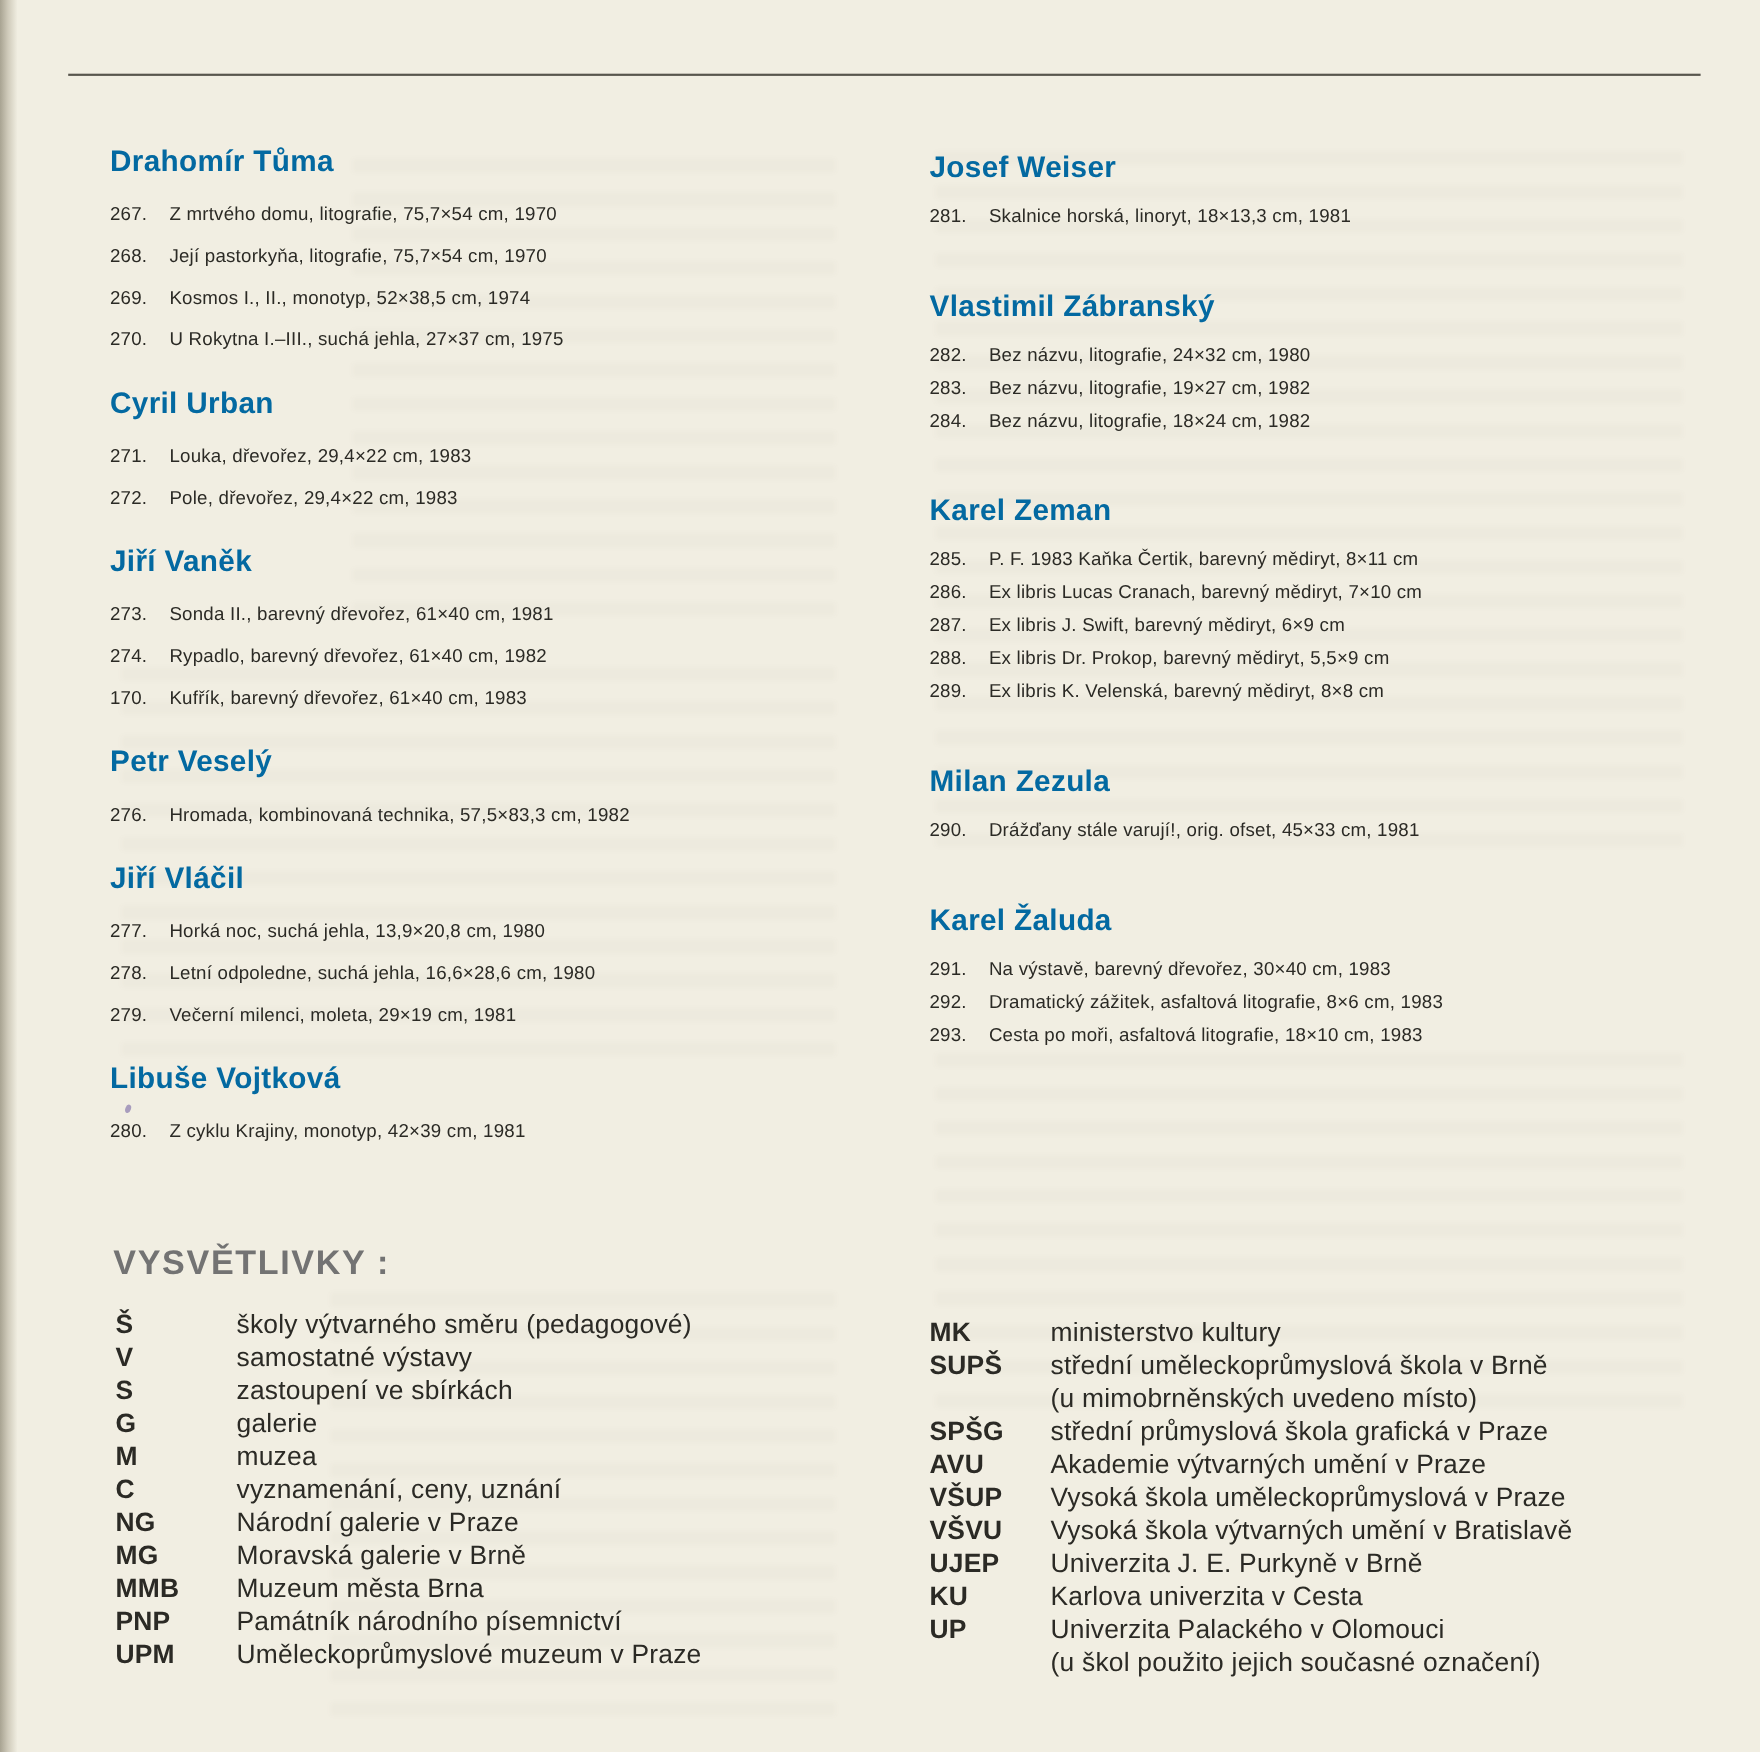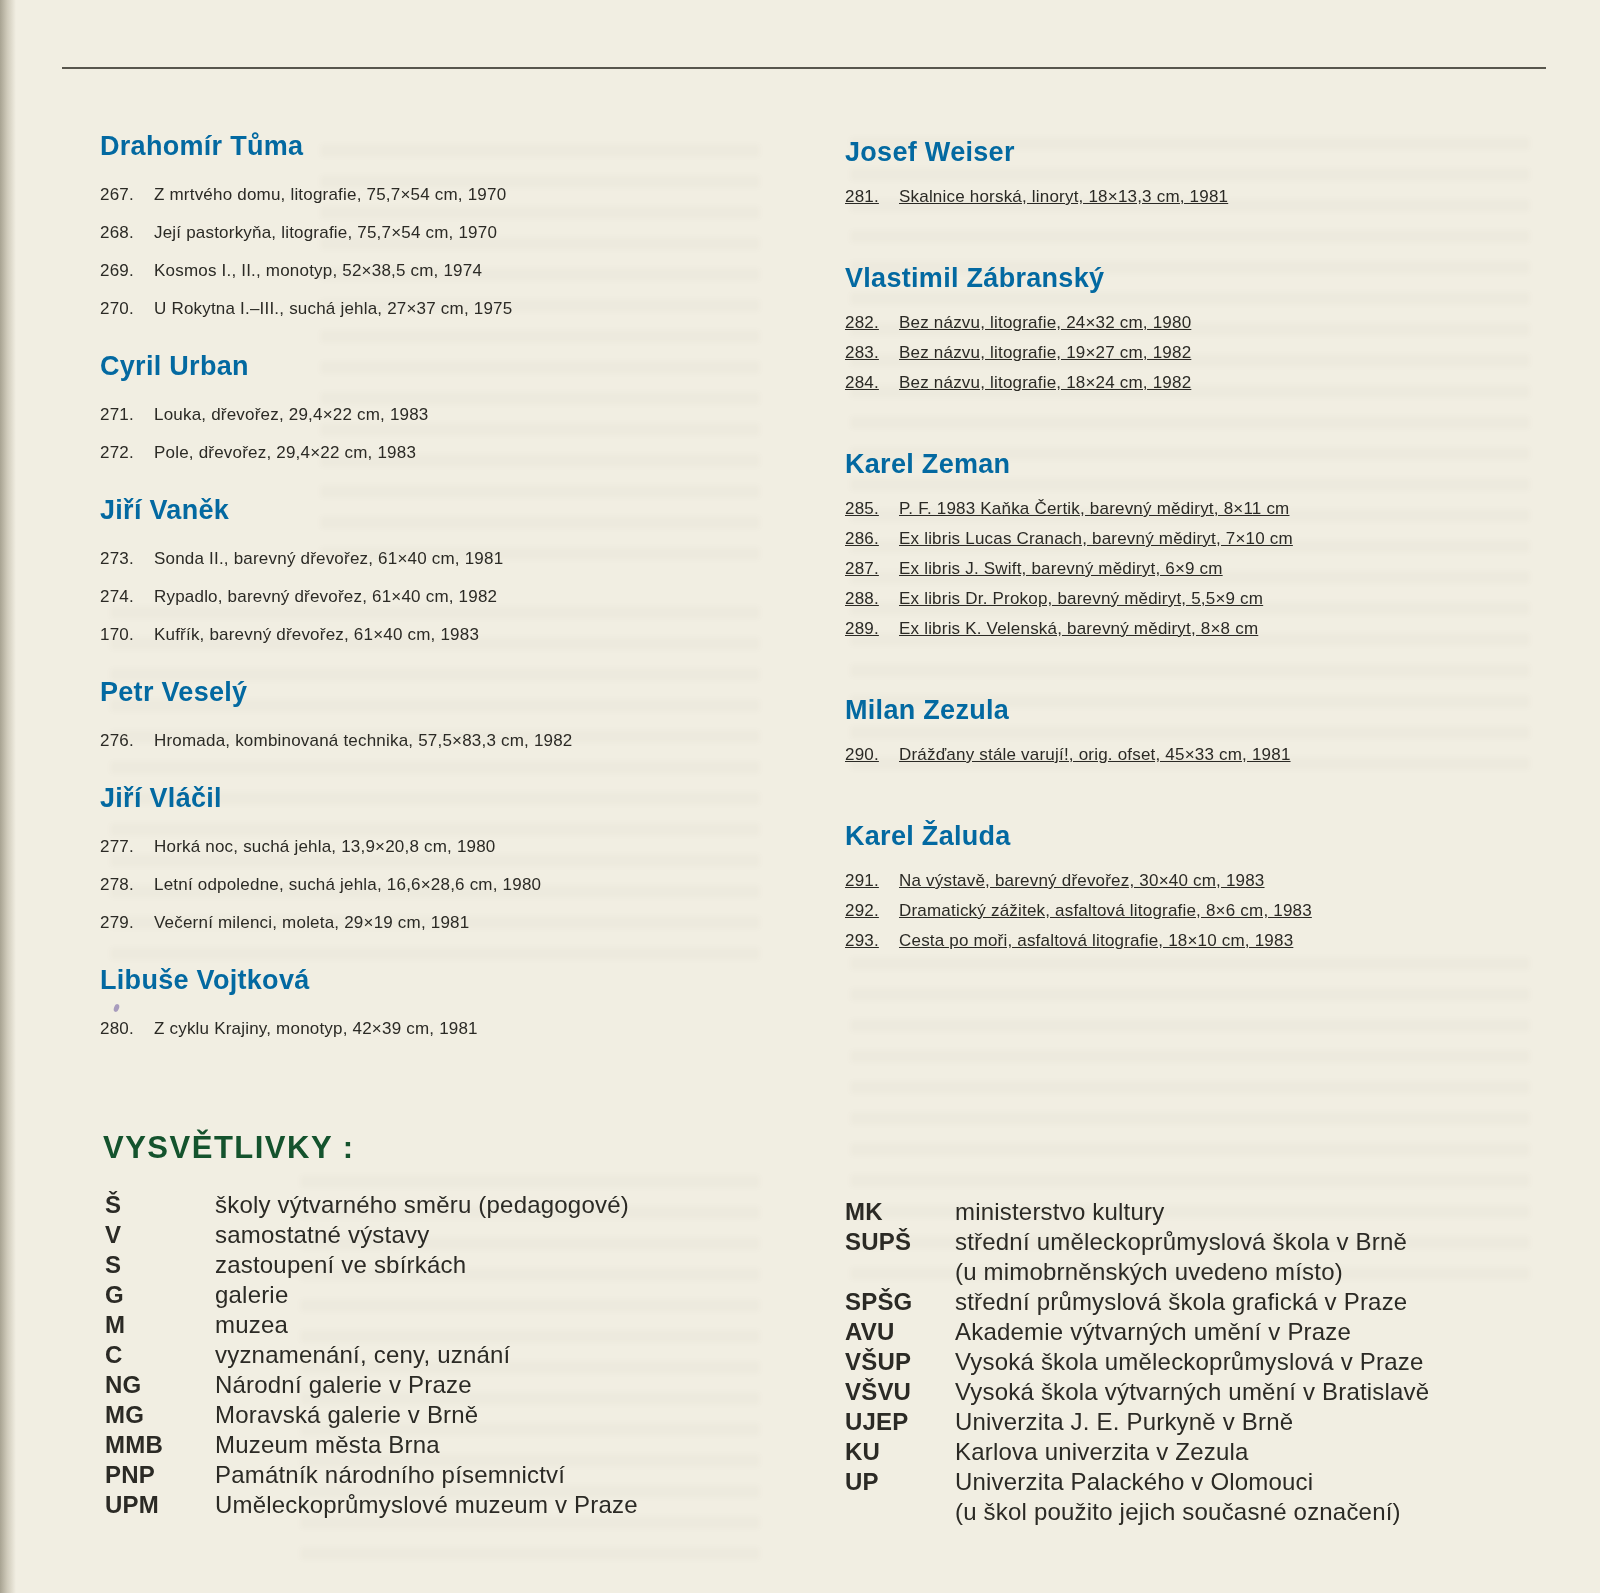--- a/index.html
+++ b/index.html
@@ -31,26 +31,26 @@
   .col{position:absolute;top:132px;}
   .col-left{left:100px;width:672px;}
   .col-right{left:845px;width:720px;top:138px;}
   .artist{margin:0 0 24px 0;}
   .col-right .artist{margin-bottom:52px;}
   .artist-name{
     margin:0 0 15px 0;font-size:27px;font-weight:700;line-height:29px;letter-spacing:.3px;
     color:#0369a1;
   }
   .work{display:flex;font-size:17px;line-height:38px;letter-spacing:.2px;}
-  .col-right .work{line-height:30px;text-decoration:underline;}
+  .col-right .work{line-height:30px;}
   .work .num{flex:0 0 54px;}
   .work .desc{flex:1;}
   .legend-title{
     position:absolute;left:103px;top:1130px;margin:0;
-    font-size:31px;font-weight:700;letter-spacing:1.5px;color:#14532d;
+    font-size:31px;font-weight:700;letter-spacing:1.5px;color:#737373;
   }
   .legend-col{position:absolute;font-size:24px;letter-spacing:.2px;}
   #legend-left{left:105px;top:1190px;width:665px;}
   #legend-right{left:845px;top:1197px;width:715px;}
   .lrow{display:flex;line-height:30px;}
   .lrow .abbr{flex:0 0 110px;font-weight:700;}
   .lrow .def{flex:1;}
 </style>
 </head>
 <body>
@@ -287,21 +287,21 @@
       <div class="lrow">
         <span class="abbr">VŠVU</span>
         <span class="def">Vysoká škola výtvarných umění v Bratislavě</span>
       </div>
       <div class="lrow">
         <span class="abbr">UJEP</span>
         <span class="def">Univerzita J. E. Purkyně v Brně</span>
       </div>
       <div class="lrow">
         <span class="abbr">KU</span>
-        <span class="def">Karlova univerzita v Zezula</span>
+        <span class="def">Karlova univerzita v Cesta</span>
       </div>
       <div class="lrow">
         <span class="abbr">UP</span>
         <span class="def">Univerzita Palackého v Olomouci</span>
       </div>
       <div class="lrow">
         <span class="abbr"></span>
         <span class="def">(u škol použito jejich současné označení)</span>
       </div>
     </div>

